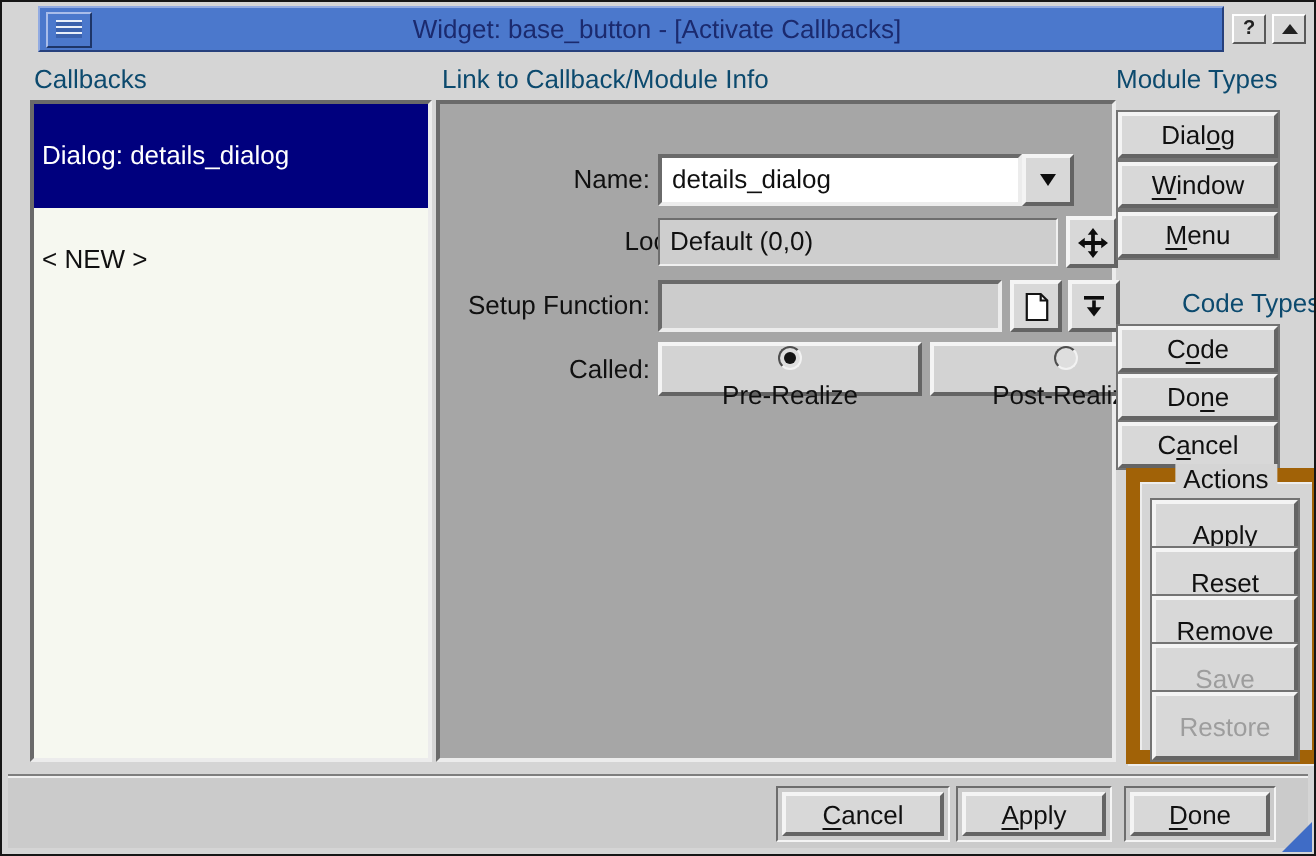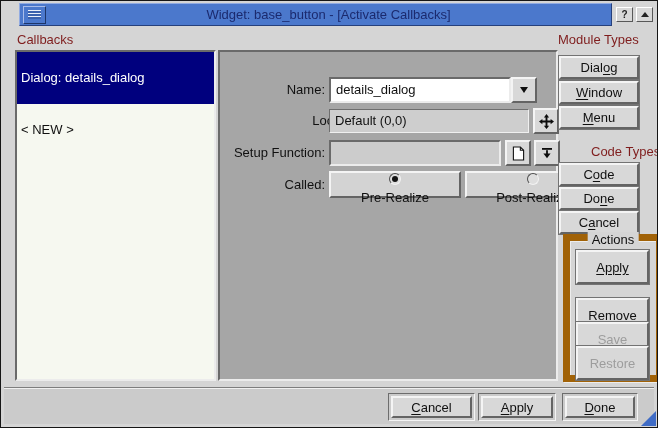--- a/index.html
+++ b/index.html
@@ -40,21 +40,21 @@
     border-bottom:1px solid #585858; border-right:1px solid #585858;
     display:flex; align-items:center; justify-content:center;
     font-size:10px; font-weight:bold; color:#222; cursor:default;
   }
   .shade-tri { width:0; height:0; border-left:4px solid transparent; border-right:4px solid transparent; border-bottom:5px solid #222; }
 
   
   .raised { background:#d8d8d8; border-style:solid; border-width:2px; border-color:#f4f4f4 #646464 #646464 #f4f4f4; box-sizing:border-box; }
   .sunken { border-style:solid; border-width:2px; border-color:#6a6a6a #ececec #ececec #6a6a6a; box-sizing:border-box; }
 
-  .lbl { position:absolute; white-space:nowrap; color:#7f1d1d; }
+  .lbl { position:absolute; white-space:nowrap; color:#0c4a6e; }
 
   
   .list {
     position:absolute; left:14px; top:49px; width:201px; height:331px;
     background:#f6f8f0; overflow:hidden;
   }
   .list-item { height:20px; line-height:20px; padding:16px 4px; white-space:nowrap; cursor:default; }
   .list-item.selected { background:#00007e; color:#ffffff; }
 
   
@@ -130,20 +130,21 @@
       </div>
     </div>
   </div>
 
   <div class="lbl" style="left:16px; top:31px;">Callbacks</div>
   <div class="list sunken">
     <div class="list-item selected">Dialog: details_dialog</div>
     <div class="list-item">&lt; NEW &gt;</div>
   </div>
 
+  <div class="lbl" style="left:220px; top:31px;">Link to Callback/Module Info</div>
   <div class="info-panel sunken">
 
     <div class="flabel" style="top:25px; line-height:26px;">Name:</div>
     <div class="field sunken" style="left:109px; top:25px; width:182px; height:26px; background:#ffffff; line-height:22px;">details_dialog</div>
     <div class="icon-btn raised" style="left:291px; top:25px; width:26px; height:26px;">
       <span class="combo-arrow"></span>
     </div>
 
     <div class="flabel" style="top:57px; line-height:24px;padding-left:40px;">Location:</div>
     <div class="field" style="left:109px; top:57px; width:200px; height:24px; background:#cecece; line-height:22px;
@@ -191,20 +192,21 @@
   <div class="lbl" style="left:590px; top:143px;">Code Types</div>
   <div class="side-btn raised" style="top:162px;">C<u>o</u>de</div>
   <div class="side-btn raised" style="top:186px;">Do<u>n</u>e</div>
   <div class="side-btn raised" style="top:210px;">C<u>a</u>ncel</div>
 
   <div class="group">
     <div class="group-title">Actions</div>
     <div class="act-btn raised" style="top:9px;">
         <u>Apply</u>
       </div>
+    <div class="act-btn raised" style="top:33px;">Re<u>s</u>et</div>
     <div class="act-btn raised" style="top:57px;"><u>R</u>emove</div>
     <div class="act-btn raised disabled" style="top:81px;">Save</div>
     <div class="act-btn raised disabled" style="top:105px;">Restore</div>
   </div>
 
   <div class="sep"></div>
   <div class="footer">
     <div class="btn-frame" style="left:384px; width:87px;">
       <div class="btn raised"><u>C</u>ancel</div>
     </div>

